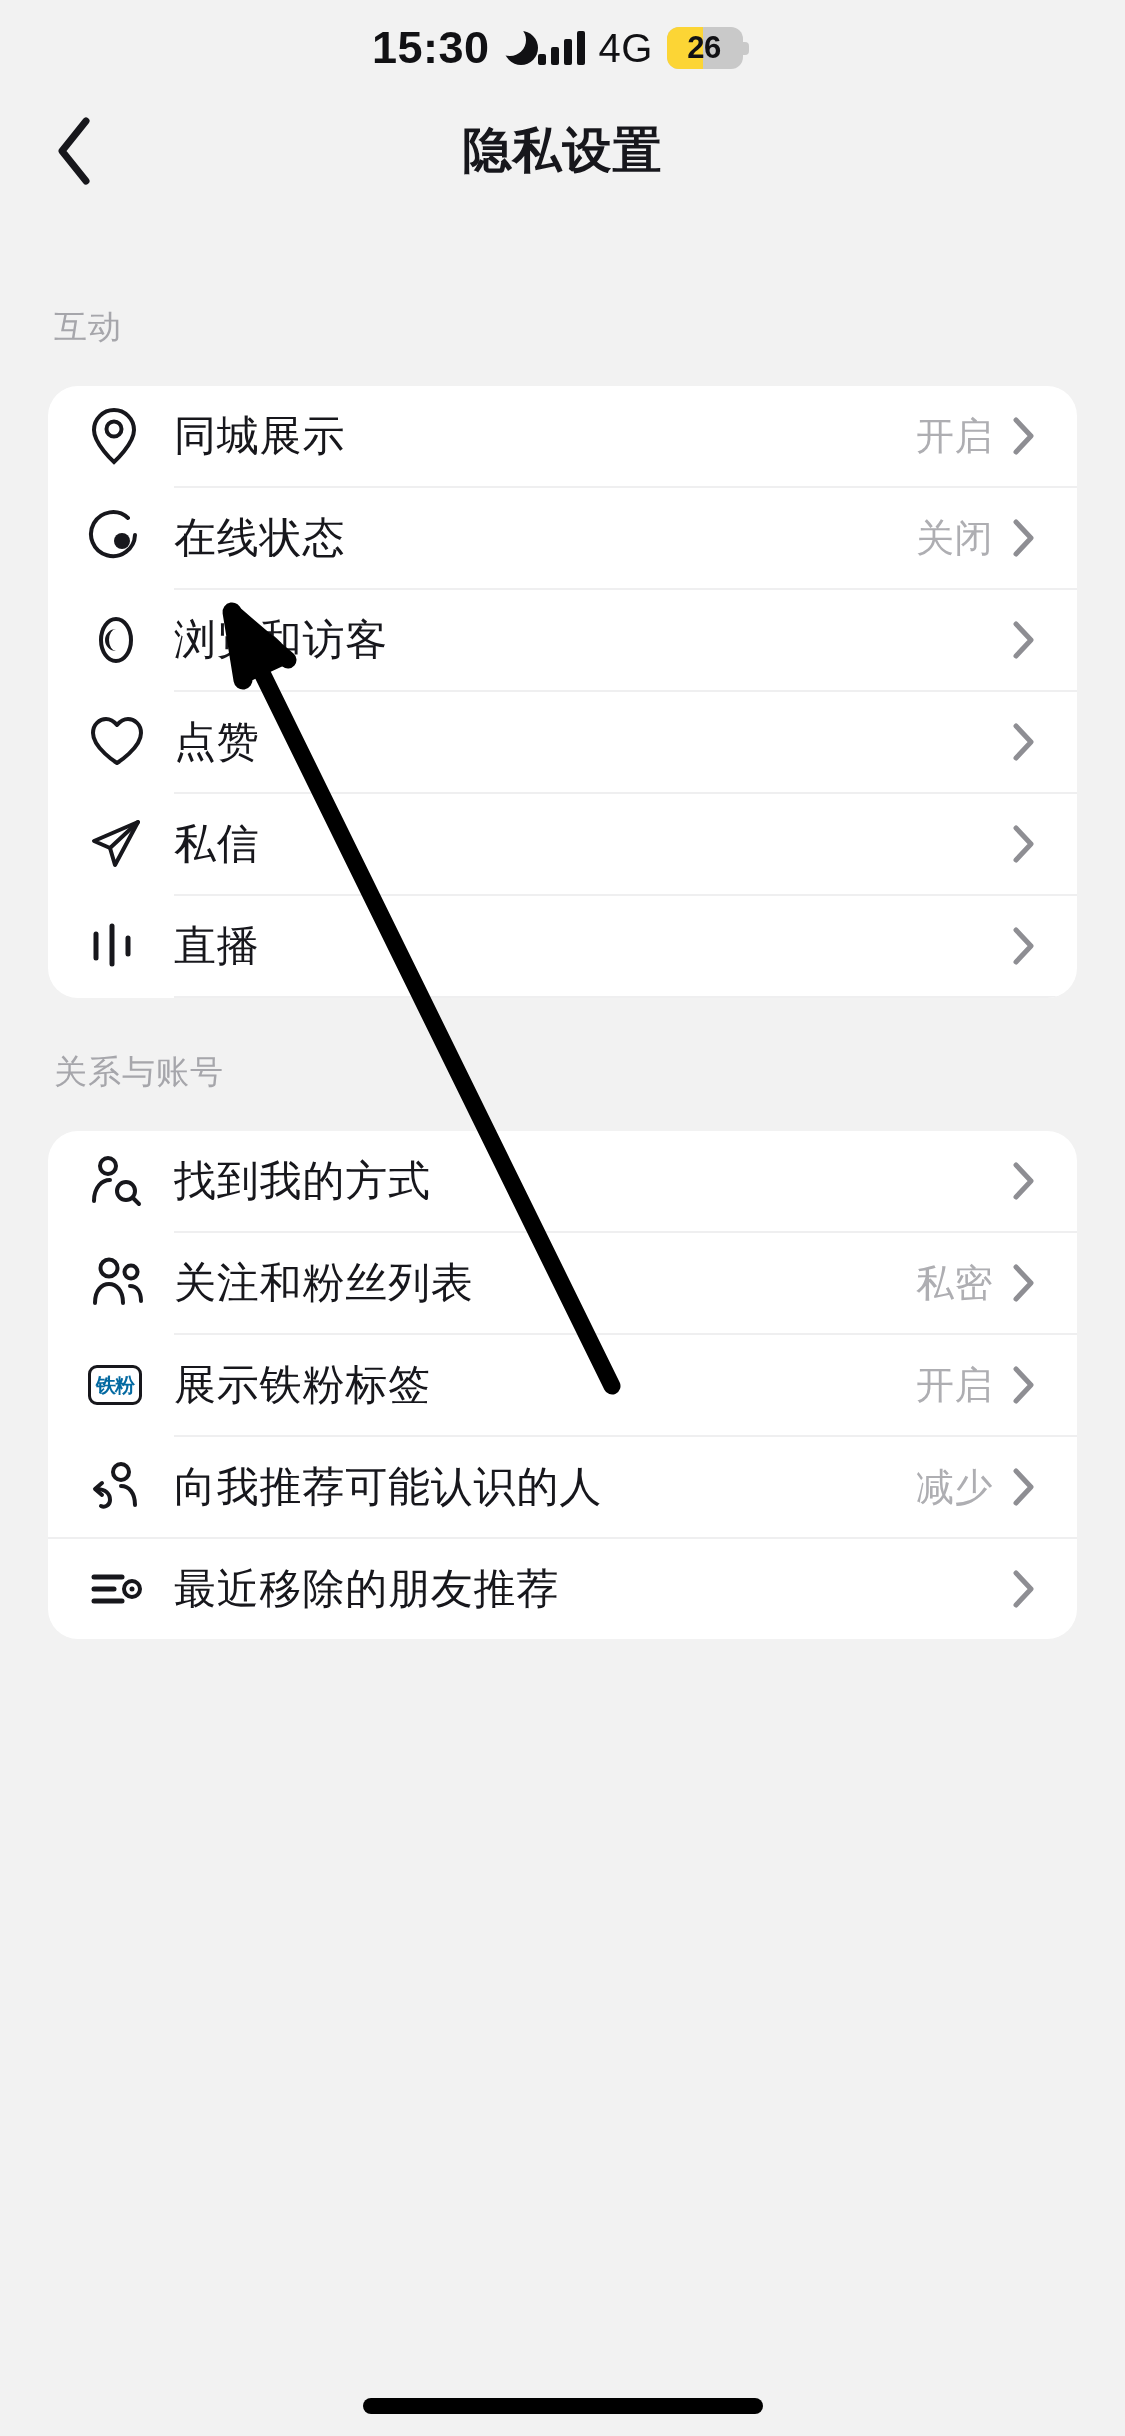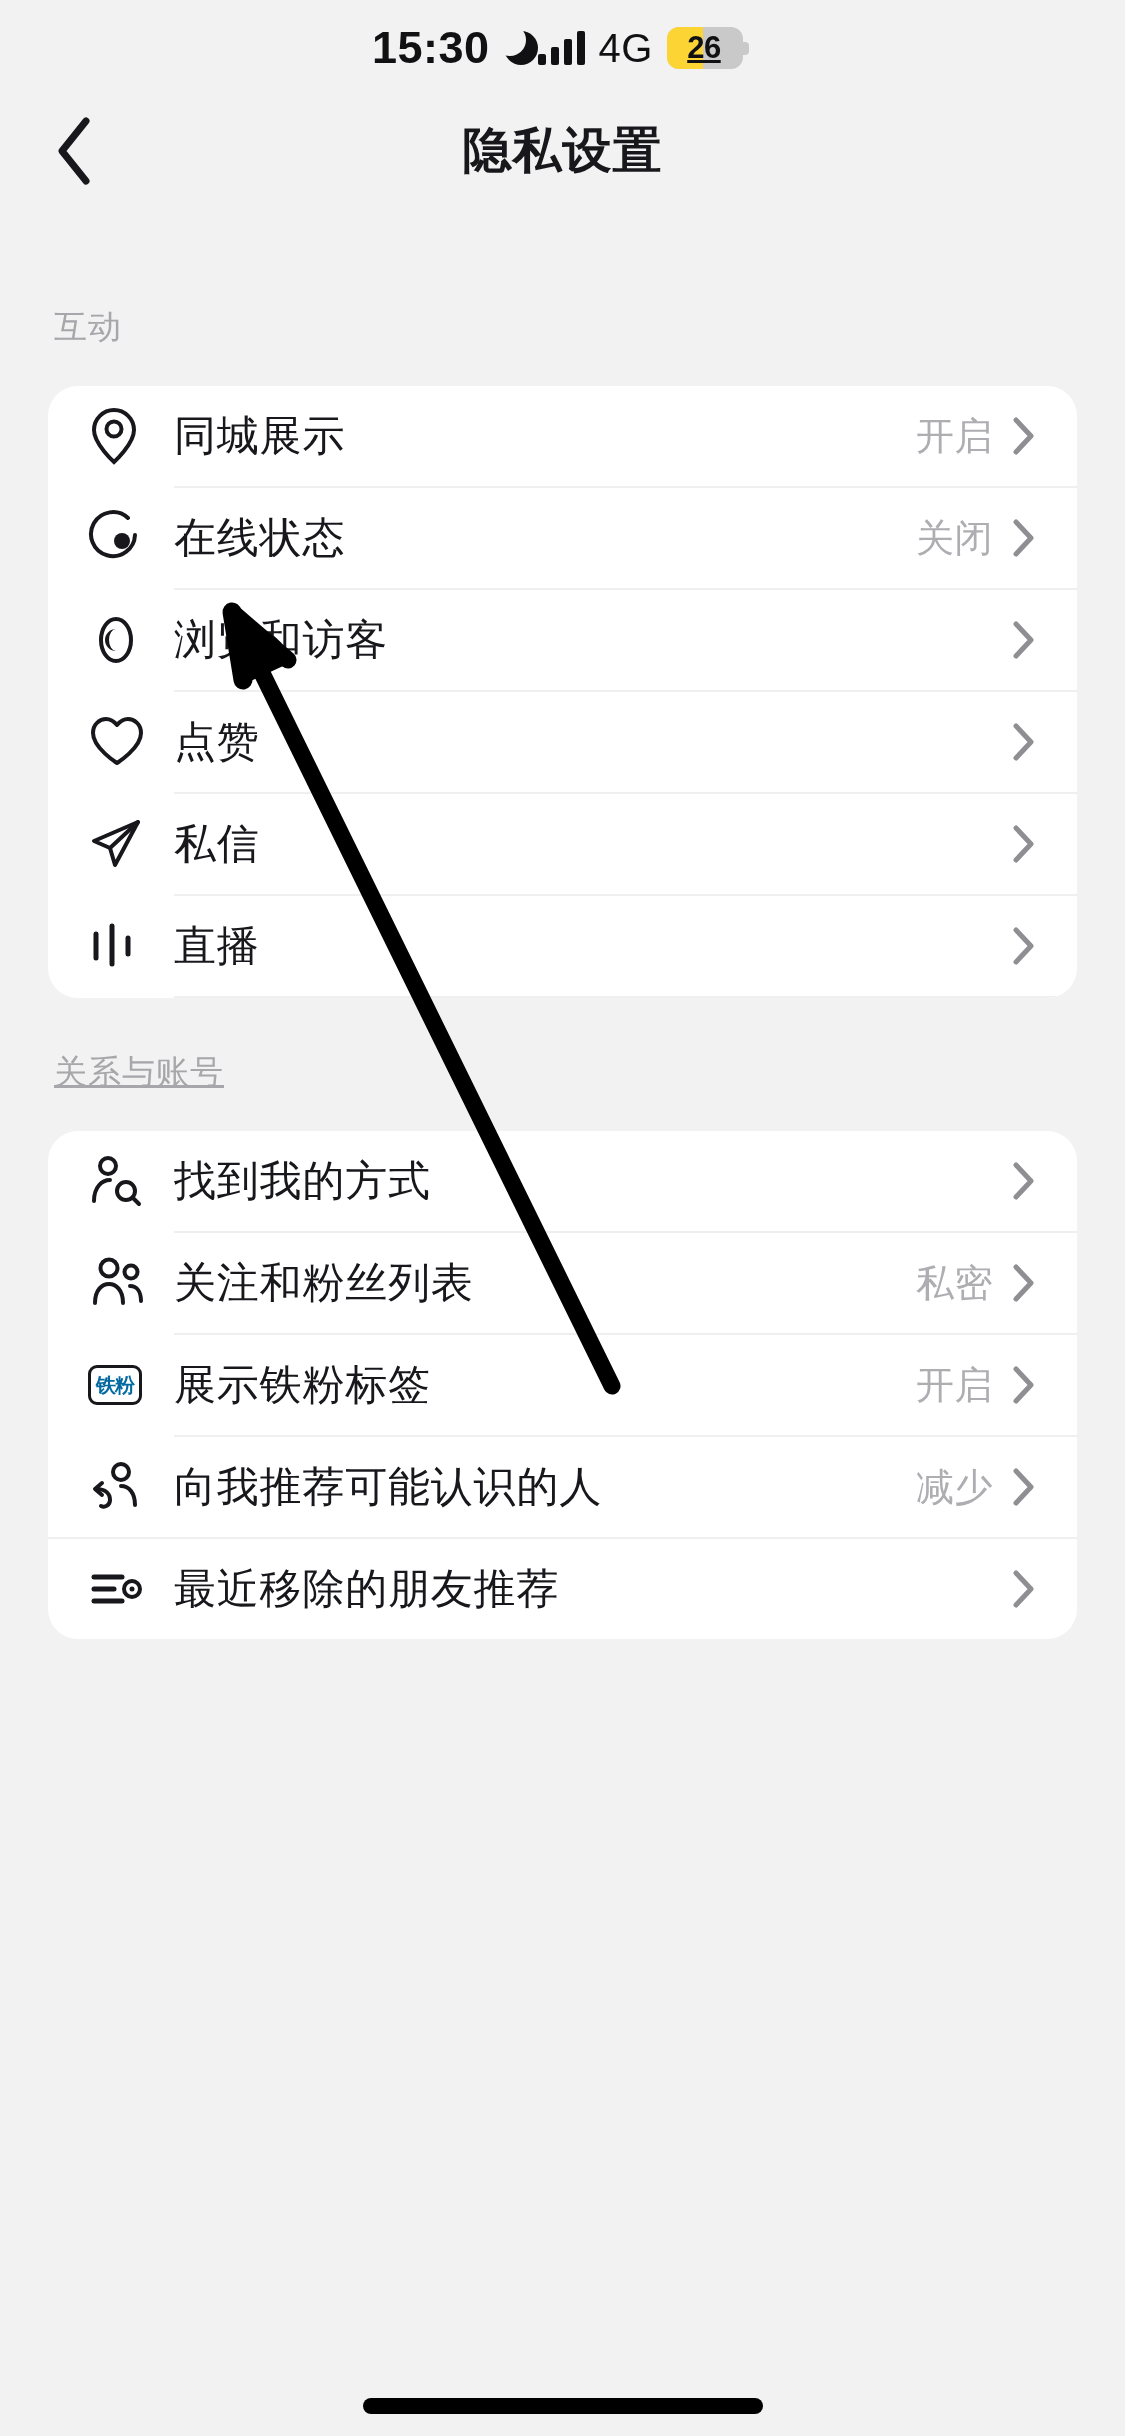--- a/index.html
+++ b/index.html
@@ -40,21 +40,20 @@
   .battery { position:relative; width:82px; height:42px; display:flex; align-items:center; }
   .batt-body {
     position:relative; width:76px; height:42px; border-radius:12px;
     background:#c9c9c9; overflow:hidden; display:flex; align-items:center;
   }
   .batt-fill { position:absolute; left:0; top:0; bottom:0; width:47%; background:#fcd535; }
   .batt-num {
     position:relative; z-index:2; width:100%; text-align:center;
     font-size:31px; font-weight:700; color:#111114; letter-spacing:-0.5px;
     padding-right:2px;
-    text-decoration:underline;
   }
   .batt-cap {
     position:absolute; right:0; top:15px; width:6px; height:13px;
     background:#c9c9c9; border-radius:0 4px 4px 0;
   }
 
   
   .navbar {
     position:absolute; top:92px; left:0; width:1125px; height:118px;
   }
@@ -68,21 +67,21 @@
     letter-spacing:1px;
   }
 
   
   .content { position:absolute; top:210px; left:0; width:1125px; }
   .section-header {
     font-size:33px; color:#a6a6ab; font-weight:500;
     padding:0 0 0 54px; margin-bottom:36px; letter-spacing:1px;
   }
   .sec1-header { margin-top:95px; }
-  .sec2-header { margin-top:52px;text-decoration:underline; }
+  .sec2-header { margin-top:52px; }
   .card {
     background:#ffffff; border-radius:30px;
     margin:0 48px; overflow:hidden;
   }
   .row {
     position:relative; display:flex; align-items:center;
     height:100px; padding:0 42px 0 40px;
   }
   .row-ico {
     width:72px; min-width:72px; height:62px;

